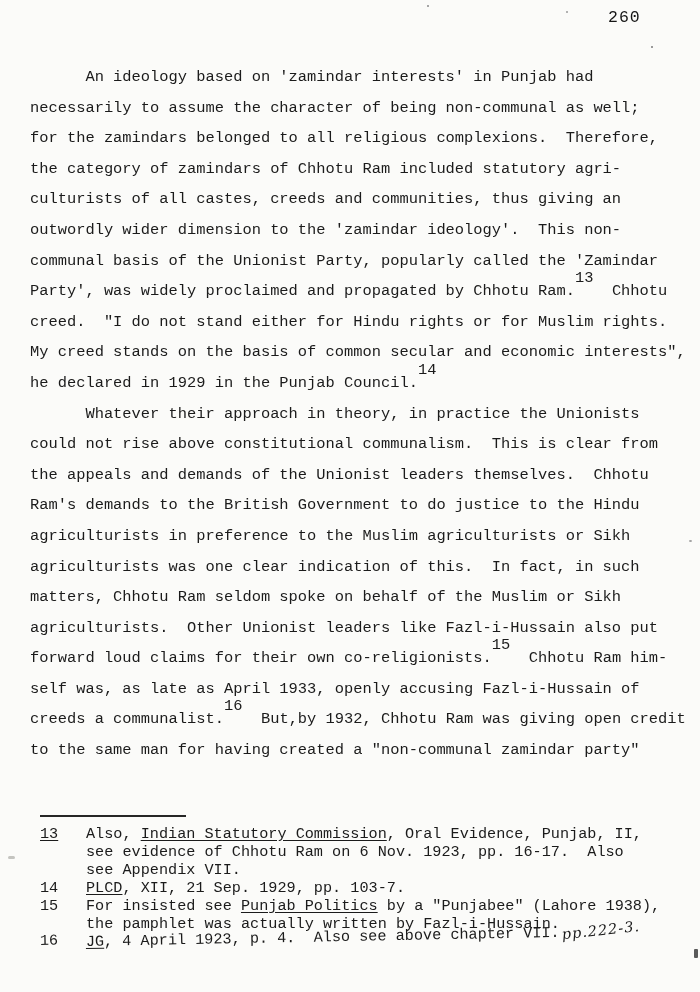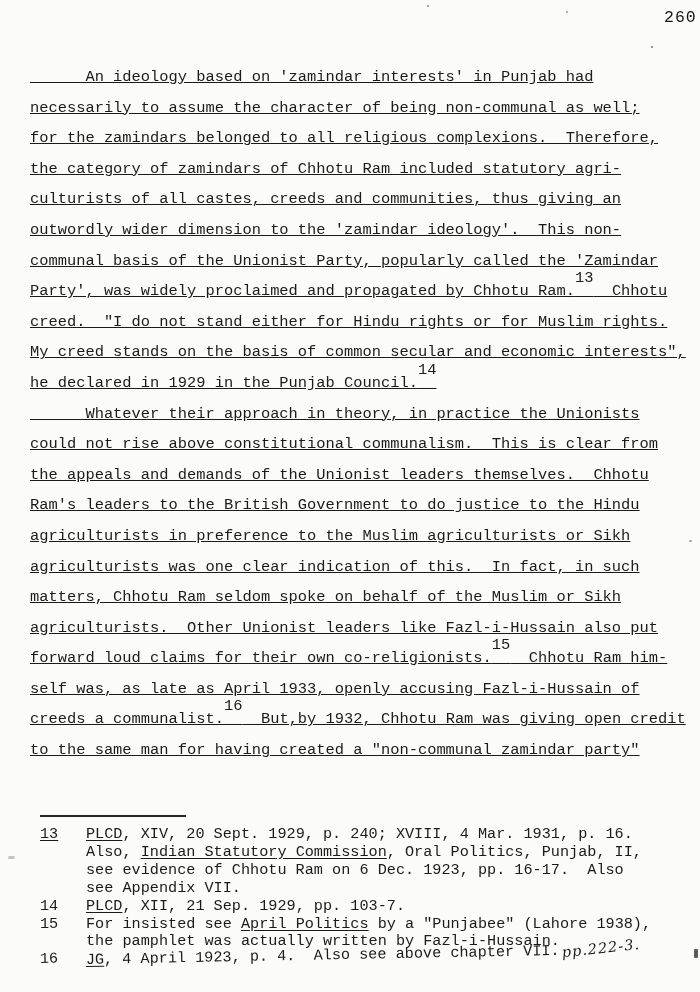--- a/index.html
+++ b/index.html
@@ -6,28 +6,28 @@
   body{
     width:700px;height:992px;
     background:#fbfbf9;
     position:relative;
     overflow:hidden;
     font-family:"Liberation Mono", monospace;
     color:#1b1b1b;
   }
   .page{position:absolute;inset:0;}
   .pageno{
-    position:absolute;left:664px;top:8px;
+    position:absolute;left:608px;top:8px;
     font-size:16.5px;letter-spacing:1px;color:#161616;text-align:right;
   }
   .body-text{
     position:absolute;left:30px;top:62px;width:668px;
     font-size:15.4px;line-height:30.6px;
   }
-  .line{white-space:pre;height:30.6px;text-decoration:underline;}
+  .line{white-space:pre;height:30.6px;}
   .sup{position:relative;top:-13px;}
   .u{text-decoration:underline;text-underline-offset:2px;}
   .footnotes{
     position:absolute;left:40px;top:826px;width:650px;
     font-size:15.2px;line-height:17.9px;
   }
   .fn-item{display:flex;align-items:flex-start;}
   .fn-num{width:46px;flex:0 0 46px;white-space:pre;}
   .fn-num.u-num{text-decoration:underline;text-underline-offset:2px;}
   .fn-lines{flex:1;}
@@ -65,53 +65,52 @@
       <div class="line"><span class="">culturists of all castes, creeds and communities, thus giving an</span></div>
       <div class="line"><span class="">outwordly wider dimension to the 'zamindar ideology'.  This non-</span></div>
       <div class="line"><span class="">communal basis of the Unionist Party, popularly called the 'Zamindar</span></div>
       <div class="line"><span class="">Party', was widely proclaimed and propagated by Chhotu Ram.</span><span class="sup">13</span><span class="">  Chhotu</span></div>
       <div class="line"><span class="">creed.  "I do not stand either for Hindu rights or for Muslim rights.</span></div>
       <div class="line"><span class="">My creed stands on the basis of common secular and economic interests",</span></div>
       <div class="line"><span class="">he declared in 1929 in the Punjab Council.</span><span class="sup">14</span></div>
       <div class="line"><span class="">      Whatever their approach in theory, in practice the Unionists</span></div>
       <div class="line"><span class="">could not rise above constitutional communalism.  This is clear from</span></div>
       <div class="line"><span class="">the appeals and demands of the Unionist leaders themselves.  Chhotu</span></div>
-      <div class="line"><span class="">Ram's leaders to the British Government to do justice to the Hindu</span></div>
+      <div class="line"><span class="">Ram's demands to the British Government to do justice to the Hindu</span></div>
       <div class="line"><span class="">agriculturists in preference to the Muslim agriculturists or Sikh</span></div>
       <div class="line"><span class="">agriculturists was one clear indication of this.  In fact, in such</span></div>
       <div class="line"><span class="">matters, Chhotu Ram seldom spoke on behalf of the Muslim or Sikh</span></div>
       <div class="line"><span class="">agriculturists.  Other Unionist leaders like Fazl-i-Hussain also put</span></div>
       <div class="line"><span class="">forward loud claims for their own co-religionists.</span><span class="sup">15</span><span class="">  Chhotu Ram him-</span></div>
       <div class="line"><span class="">self was, as late as April 1933, openly accusing Fazl-i-Hussain of</span></div>
       <div class="line"><span class="">creeds a communalist.</span><span class="sup">16</span><span class="">  But,by 1932, Chhotu Ram was giving open credit</span></div>
       <div class="line"><span class="">to the same man for having created a "non-communal zamindar party"</span></div>
     </div>
 
   <div class="fn-rule"></div>
 
   <div class="footnotes" id="footnotes">
       <div class="fn-item">
         <div class="fn-num u-num">13</div>
         <div class="fn-lines">
-          <div class="fn-line"><span class="u">PLCD</span><span class="">, XIV, 20 Sept. 1929, p. 240; XVIII, 4 Mar. 1931, p. 16.</span></div>
-          <div class="fn-line"><span class="">Also, </span><span class="u">Indian Statutory Commission</span><span class="">, Oral Politics, Punjab, II,</span></div>
-          <div class="fn-line"><span class="">see evidence of Chhotu Ram on 6 Dec. 1923, pp. 16-17.  Also</span></div>
+          <div class="fn-line"><span class="">Also, </span><span class="u">Indian Statutory Commission</span><span class="">, Oral Evidence, Punjab, II,</span></div>
+          <div class="fn-line"><span class="">see evidence of Chhotu Ram on 6 Nov. 1923, pp. 16-17.  Also</span></div>
           <div class="fn-line"><span class="">see Appendix VII.</span></div>
         </div>
       </div>
       <div class="fn-item">
         <div class="fn-num">14</div>
         <div class="fn-lines">
           <div class="fn-line"><span class="u">PLCD</span><span class="">, XII, 21 Sep. 1929, pp. 103-7.</span></div>
         </div>
       </div>
       <div class="fn-item">
         <div class="fn-num">15</div>
         <div class="fn-lines">
-          <div class="fn-line"><span class="">For insisted see </span><span class="u">April Politics</span><span class=""> by a "Punjabee" (Lahore 1938),</span></div>
+          <div class="fn-line"><span class="">For insisted see </span><span class="u">Punjab Politics</span><span class=""> by a "Punjabee" (Lahore 1938),</span></div>
           <div class="fn-line"><span class="">the pamphlet was actually written by Fazl-i-Hussain.</span></div>
         </div>
       </div>
       <div class="fn-item skew">
         <div class="fn-num">16</div>
         <div class="fn-lines">
           <div class="fn-line"><span class="u">JG</span><span class="">, 4 April 1923, p. 4.  Also see above chapter VII.</span><span class="hand">pp.222-3.</span></div>
         </div>
       </div>
     </div>

